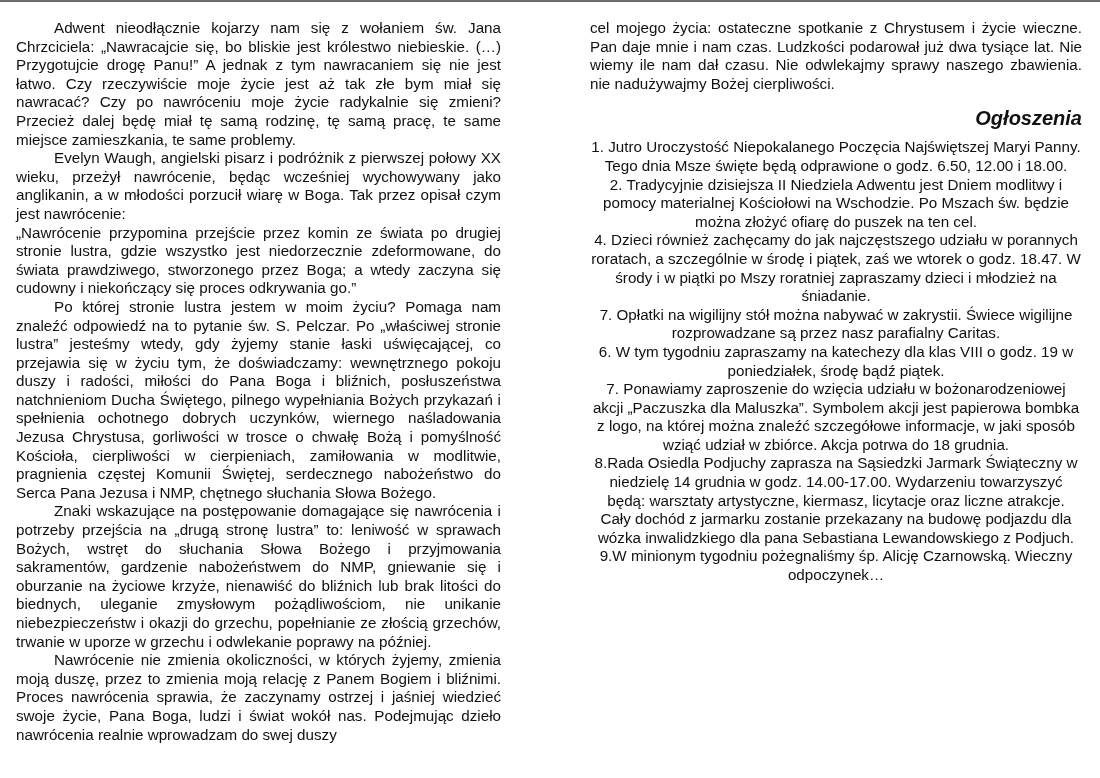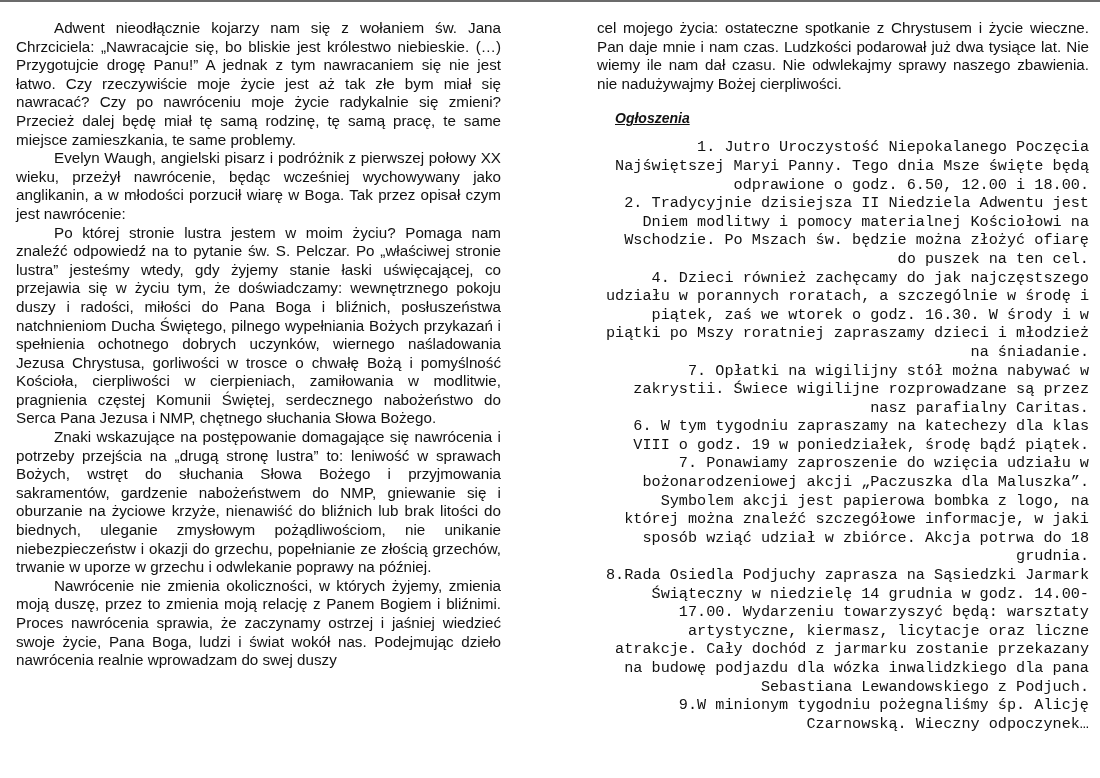--- a/index.html
+++ b/index.html
@@ -29,74 +29,72 @@
       font-size: 15.2px;
       line-height: 18.6px;
     }
     .col-left {
       left: 16px;
       width: 485px;
     }
     .col-right {
       left: 590px;
       width: 492px;
-      margin-left: 7px;
     }
     .para {
       margin: 0;
       text-align: justify;
       text-align-last: left;
     }
     .indent {
       text-indent: 38px;
     }
     .heading {
       margin: 14px 0 9px 0;
-      text-align: left;
+      text-align: right;
       font-weight: bold;
       font-style: italic;
-      font-size: 14px;
+      font-size: 20px;
       line-height: 22px;
       padding-left: 18px;
-      text-decoration: underline;
     }
     .ann-list {
       margin: 0;
       padding: 0;
       list-style: none;
     }
     .ann-item {
       margin: 0;
-      text-align: right;
+      text-align: center;
       font-size: 15.2px;
       line-height: 18.6px;
-      font-family: Liberation Mono, monospace;
     }
   </style>
 </head>
 <body>
 
 <div class="top-rule"></div>
 
 <div class="column col-left">
   <p class="para indent">Adwent nieodłącznie kojarzy nam się z wołaniem św. Jana Chrzciciela: „Nawracajcie się, bo bliskie jest królestwo niebieskie. (…) Przygotujcie drogę Panu!” A jednak z tym nawracaniem się nie jest łatwo. Czy rzeczywiście moje życie jest aż tak złe bym miał się nawracać? Czy po nawróceniu moje życie radykalnie się zmieni? Przecież dalej będę miał tę samą rodzinę, tę samą pracę, te same miejsce zamieszkania, te same problemy.</p>
   <p class="para indent">Evelyn Waugh, angielski pisarz i podróżnik z pierwszej połowy XX wieku, przeżył nawrócenie, będąc wcześniej wychowywany jako anglikanin, a w młodości porzucił wiarę w Boga. Tak przez opisał czym jest nawrócenie:</p>
+  <p class="para">„Nawrócenie przypomina przejście przez komin ze świata po drugiej stronie lustra, gdzie wszystko jest niedorzecznie zdeformowane, do świata prawdziwego, stworzonego przez Boga; a wtedy zaczyna się cudowny i niekończący się proces odkrywania go.”</p>
   <p class="para indent">Po której stronie lustra jestem w moim życiu? Pomaga nam znaleźć odpowiedź na to pytanie św. S. Pelczar. Po „właściwej stronie lustra” jesteśmy wtedy, gdy żyjemy stanie łaski uświęcającej, co przejawia się w życiu tym, że doświadczamy: wewnętrznego pokoju duszy i radości, miłości do  Pana Boga i bliźnich, posłuszeństwa natchnieniom Ducha Świętego, pilnego wypełniania Bożych przykazań i spełnienia ochotnego dobrych uczynków, wiernego naśladowania Jezusa Chrystusa, gorliwości w trosce o chwałę Bożą i pomyślność Kościoła, cierpliwości w cierpieniach, zamiłowania w modlitwie, pragnienia częstej Komunii Świętej, serdecznego nabożeństwo do Serca Pana Jezusa i NMP, chętnego słuchania Słowa Bożego.</p>
   <p class="para indent">Znaki wskazujące na postępowanie domagające się nawrócenia i potrzeby przejścia na „drugą stronę lustra” to: leniwość w sprawach Bożych, wstręt do słuchania Słowa Bożego i przyjmowania sakramentów, gardzenie nabożeństwem do NMP, gniewanie się i oburzanie na życiowe krzyże, nienawiść do bliźnich lub brak litości do biednych, uleganie zmysłowym pożądliwościom, nie unikanie niebezpieczeństw i okazji do grzechu, popełnianie ze złością grzechów, trwanie w uporze w grzechu i odwlekanie poprawy na później.</p>
   <p class="para indent">Nawrócenie nie zmienia okoliczności, w których żyjemy, zmienia moją duszę, przez to zmienia moją relację z Panem Bogiem i bliźnimi. Proces nawrócenia sprawia, że zaczynamy ostrzej i jaśniej wiedzieć swoje życie, Pana Boga, ludzi i świat wokół nas. Podejmując dzieło nawrócenia realnie wprowadzam do swej duszy</p>
 </div>
 
 <div class="column col-right">
   <p class="para">cel mojego życia: ostateczne spotkanie z Chrystusem i życie wieczne. Pan daje mnie i nam czas. Ludzkości podarował już dwa tysiące lat. Nie wiemy ile nam dał czasu. Nie odwlekajmy sprawy naszego zbawienia. nie nadużywajmy Bożej cierpliwości.</p>
 
   <h2 class="heading">Ogłoszenia</h2>
 
   <ul class="ann-list">
     <li class="ann-item">1. Jutro Uroczystość Niepokalanego Poczęcia Najświętszej Maryi Panny. Tego dnia Msze święte będą odprawione o godz. 6.50, 12.00 i 18.00.</li>
     <li class="ann-item">2. Tradycyjnie dzisiejsza II Niedziela Adwentu jest Dniem modlitwy i pomocy materialnej Kościołowi na Wschodzie. Po Mszach św. będzie można złożyć ofiarę do puszek na ten cel.</li>
-    <li class="ann-item">4. Dzieci również zachęcamy do jak najczęstszego udziału w porannych roratach, a szczególnie w środę i piątek, zaś we wtorek o godz. 16.30.  W środy i w piątki po Mszy roratniej zapraszamy dzieci i młodzież na śniadanie.</li>
+    <li class="ann-item">4. Dzieci również zachęcamy do jak najczęstszego udziału w porannych roratach, a szczególnie w środę i piątek, zaś we wtorek o godz. 18.47.  W środy i w piątki po Mszy roratniej zapraszamy dzieci i młodzież na śniadanie.</li>
     <li class="ann-item">7. Opłatki na wigilijny stół można nabywać w zakrystii. Świece wigilijne rozprowadzane są przez nasz parafialny Caritas.</li>
     <li class="ann-item">6. W tym tygodniu zapraszamy na katechezy dla klas VIII o godz. 19 w poniedziałek, środę bądź piątek.</li>
     <li class="ann-item">7. Ponawiamy zaproszenie do wzięcia udziału w bożonarodzeniowej akcji „Paczuszka dla Maluszka”. Symbolem akcji jest papierowa bombka z logo, na której można znaleźć szczegółowe informacje, w jaki sposób wziąć udział w zbiórce. Akcja potrwa do 18 grudnia.</li>
     <li class="ann-item">8.Rada Osiedla Podjuchy zaprasza na Sąsiedzki Jarmark Świąteczny w niedzielę 14 grudnia w godz. 14.00-17.00. Wydarzeniu towarzyszyć będą: warsztaty artystyczne, kiermasz, licytacje oraz liczne atrakcje. Cały dochód z jarmarku zostanie przekazany na budowę podjazdu dla wózka inwalidzkiego dla pana Sebastiana Lewandowskiego z Podjuch.</li>
     <li class="ann-item">9.W minionym tygodniu pożegnaliśmy śp. Alicję Czarnowską. Wieczny odpoczynek…</li>
   </ul>
 </div>
 
 </body></html>

